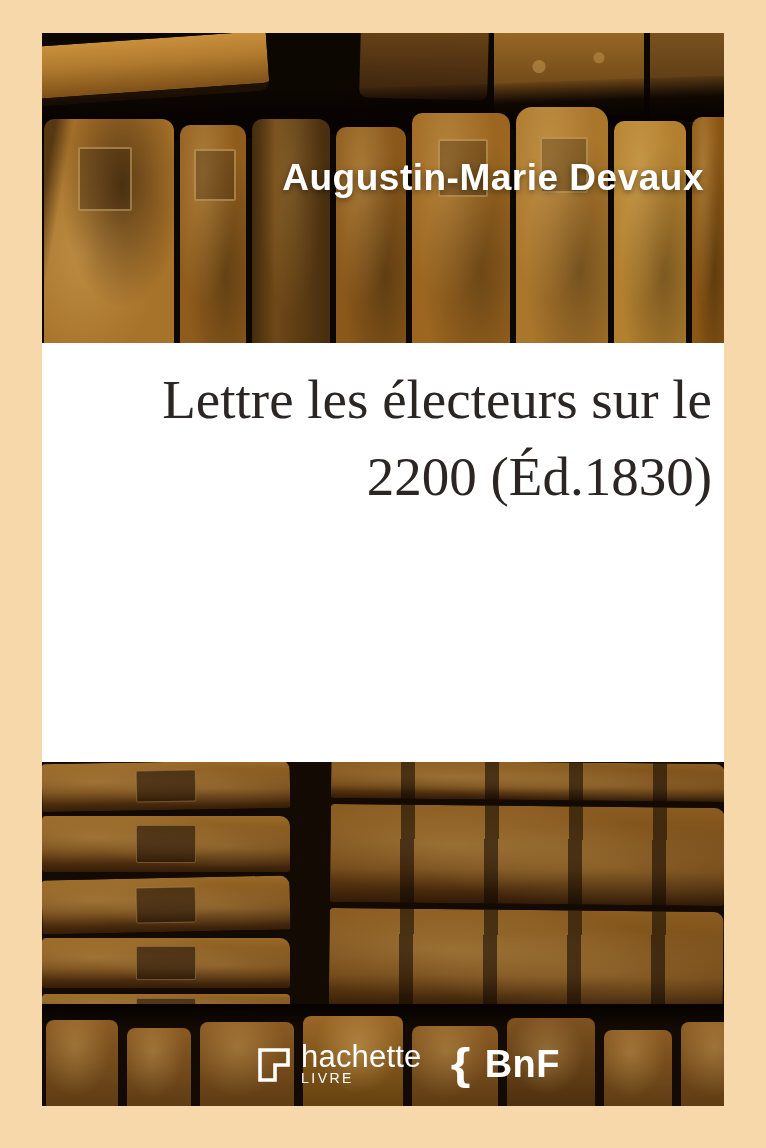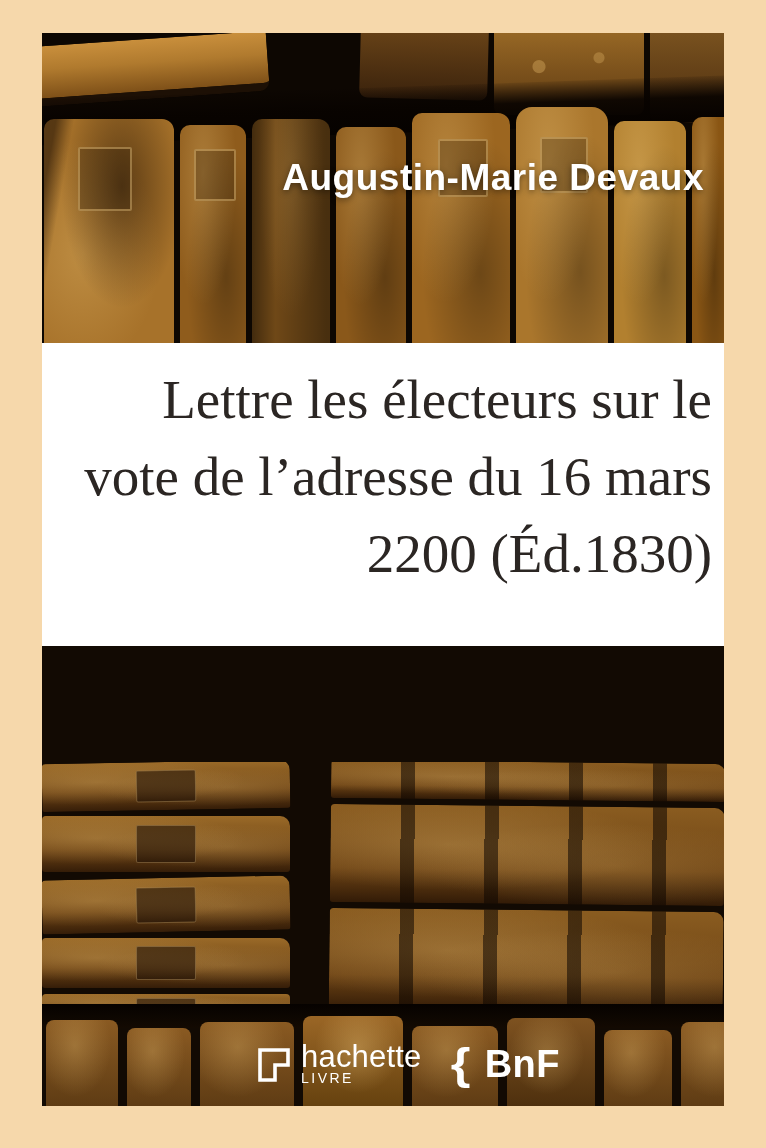--- a/index.html
+++ b/index.html
@@ -58,21 +58,21 @@
   .spine.s6::before{display:block;left:24px;top:30px;width:44px;height:52px;}
   .spine.s7{left:572px;top:88px;width:72px;background-color:#b2802f;}
   .spine.s8{left:650px;top:84px;width:32px;background-color:#8a5614;border-radius:10px 0 0 0;}
   .author{
     position:absolute;right:20px;top:124px;
     color:#ffffff;font-size:37px;font-weight:bold;letter-spacing:.5px;
     text-shadow:0 2px 6px rgba(0,0,0,.45);white-space:nowrap;
   }
   
   .title-band{
-    position:absolute;left:0;top:310px;width:682px;height:303px;
+    position:absolute;left:0;top:310px;width:682px;height:419px;
     background:#ffffff;box-sizing:border-box;padding:18px 12px 0 0;
   }
   .title{
     font-family:"Liberation Serif",serif;color:#2b2623;
     font-size:55px;line-height:77px;text-align:right;font-weight:normal;
   }
   
   .photo-bottom{position:absolute;left:0;top:729px;width:682px;height:344px;background:#120a03;overflow:hidden;}
   .pile{position:absolute;top:0;height:250px;}
   .pile-left{left:0;width:248px;}
@@ -150,21 +150,20 @@
       <div class="spine s5"></div>
       <div class="spine s6"></div>
       <div class="spine s7"></div>
       <div class="spine s8"></div>
       <div class="author">Augustin-Marie Devaux</div>
     </div>
 
     <div class="title-band">
       <div class="title">
         <div>Lettre les électeurs sur le</div>
-        <div>vote de l’adresse du 16 mars</div>
         <div>2200 (Éd.1830)</div>
       </div>
     </div>
 
     <div class="photo-bottom">
       <div class="pile pile-left">
         <div class="stack-row"></div>
         <div class="stack-row"></div>
         <div class="stack-row"></div>
         <div class="stack-row"></div>

